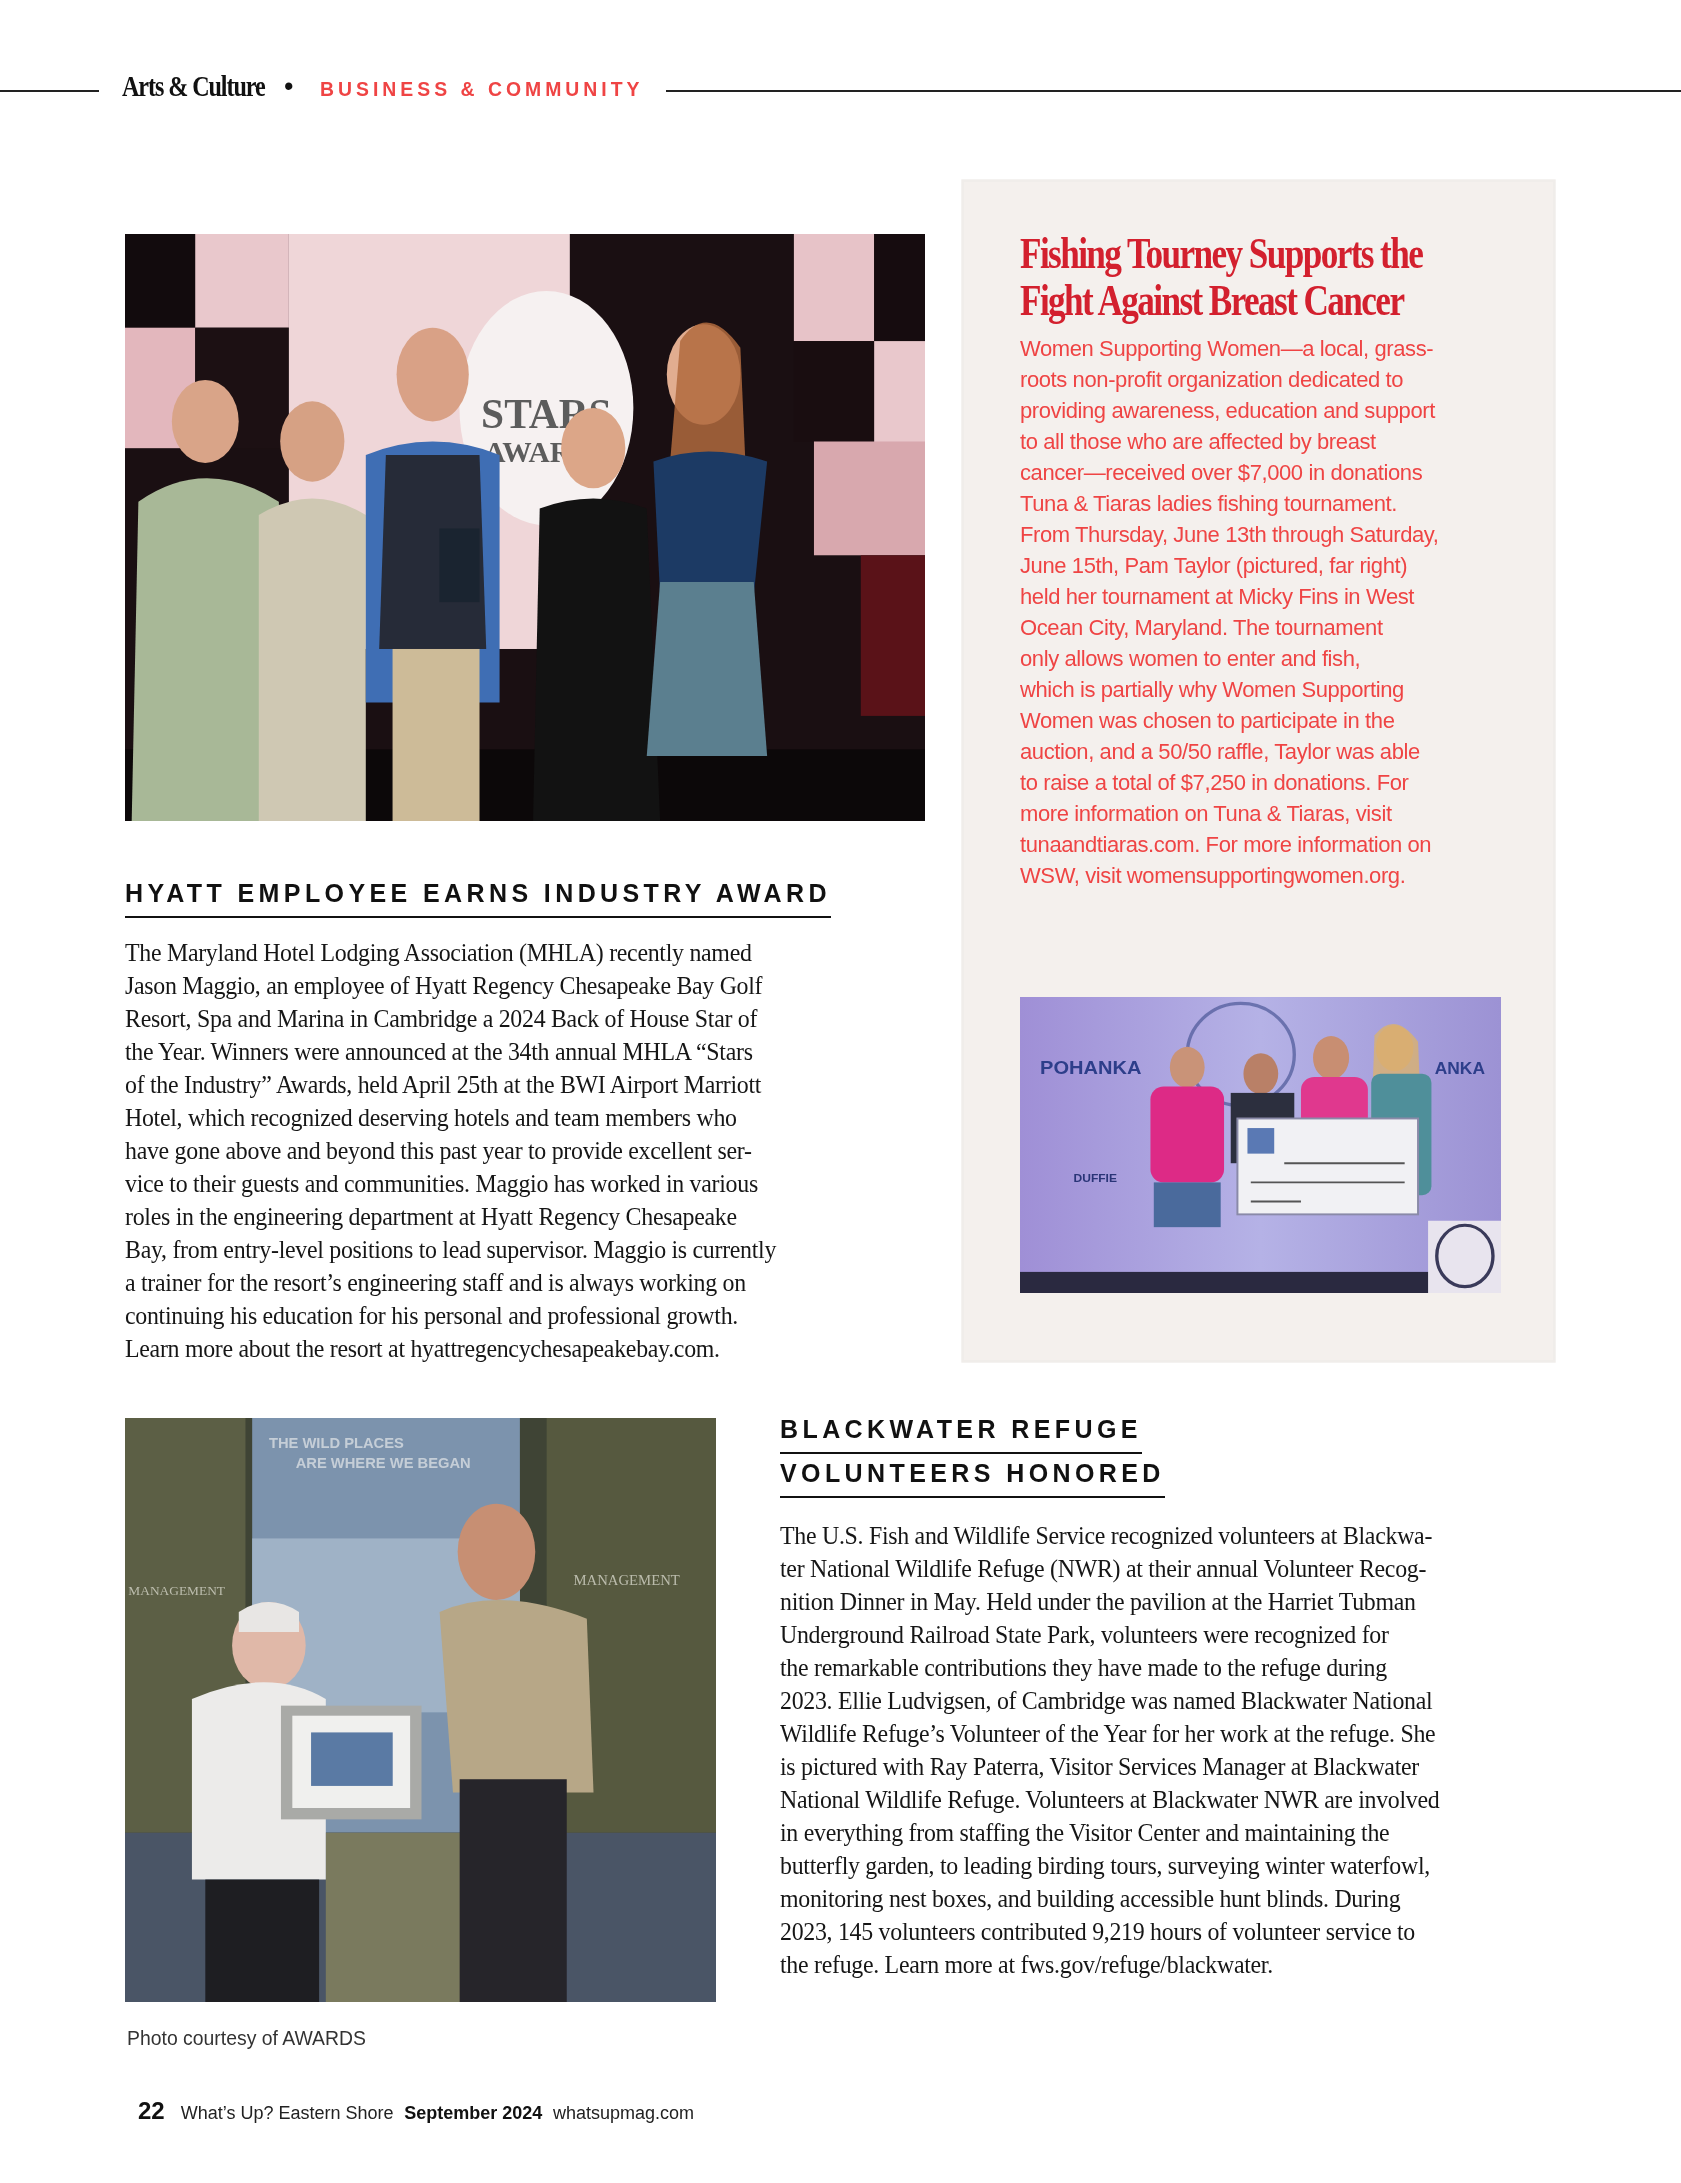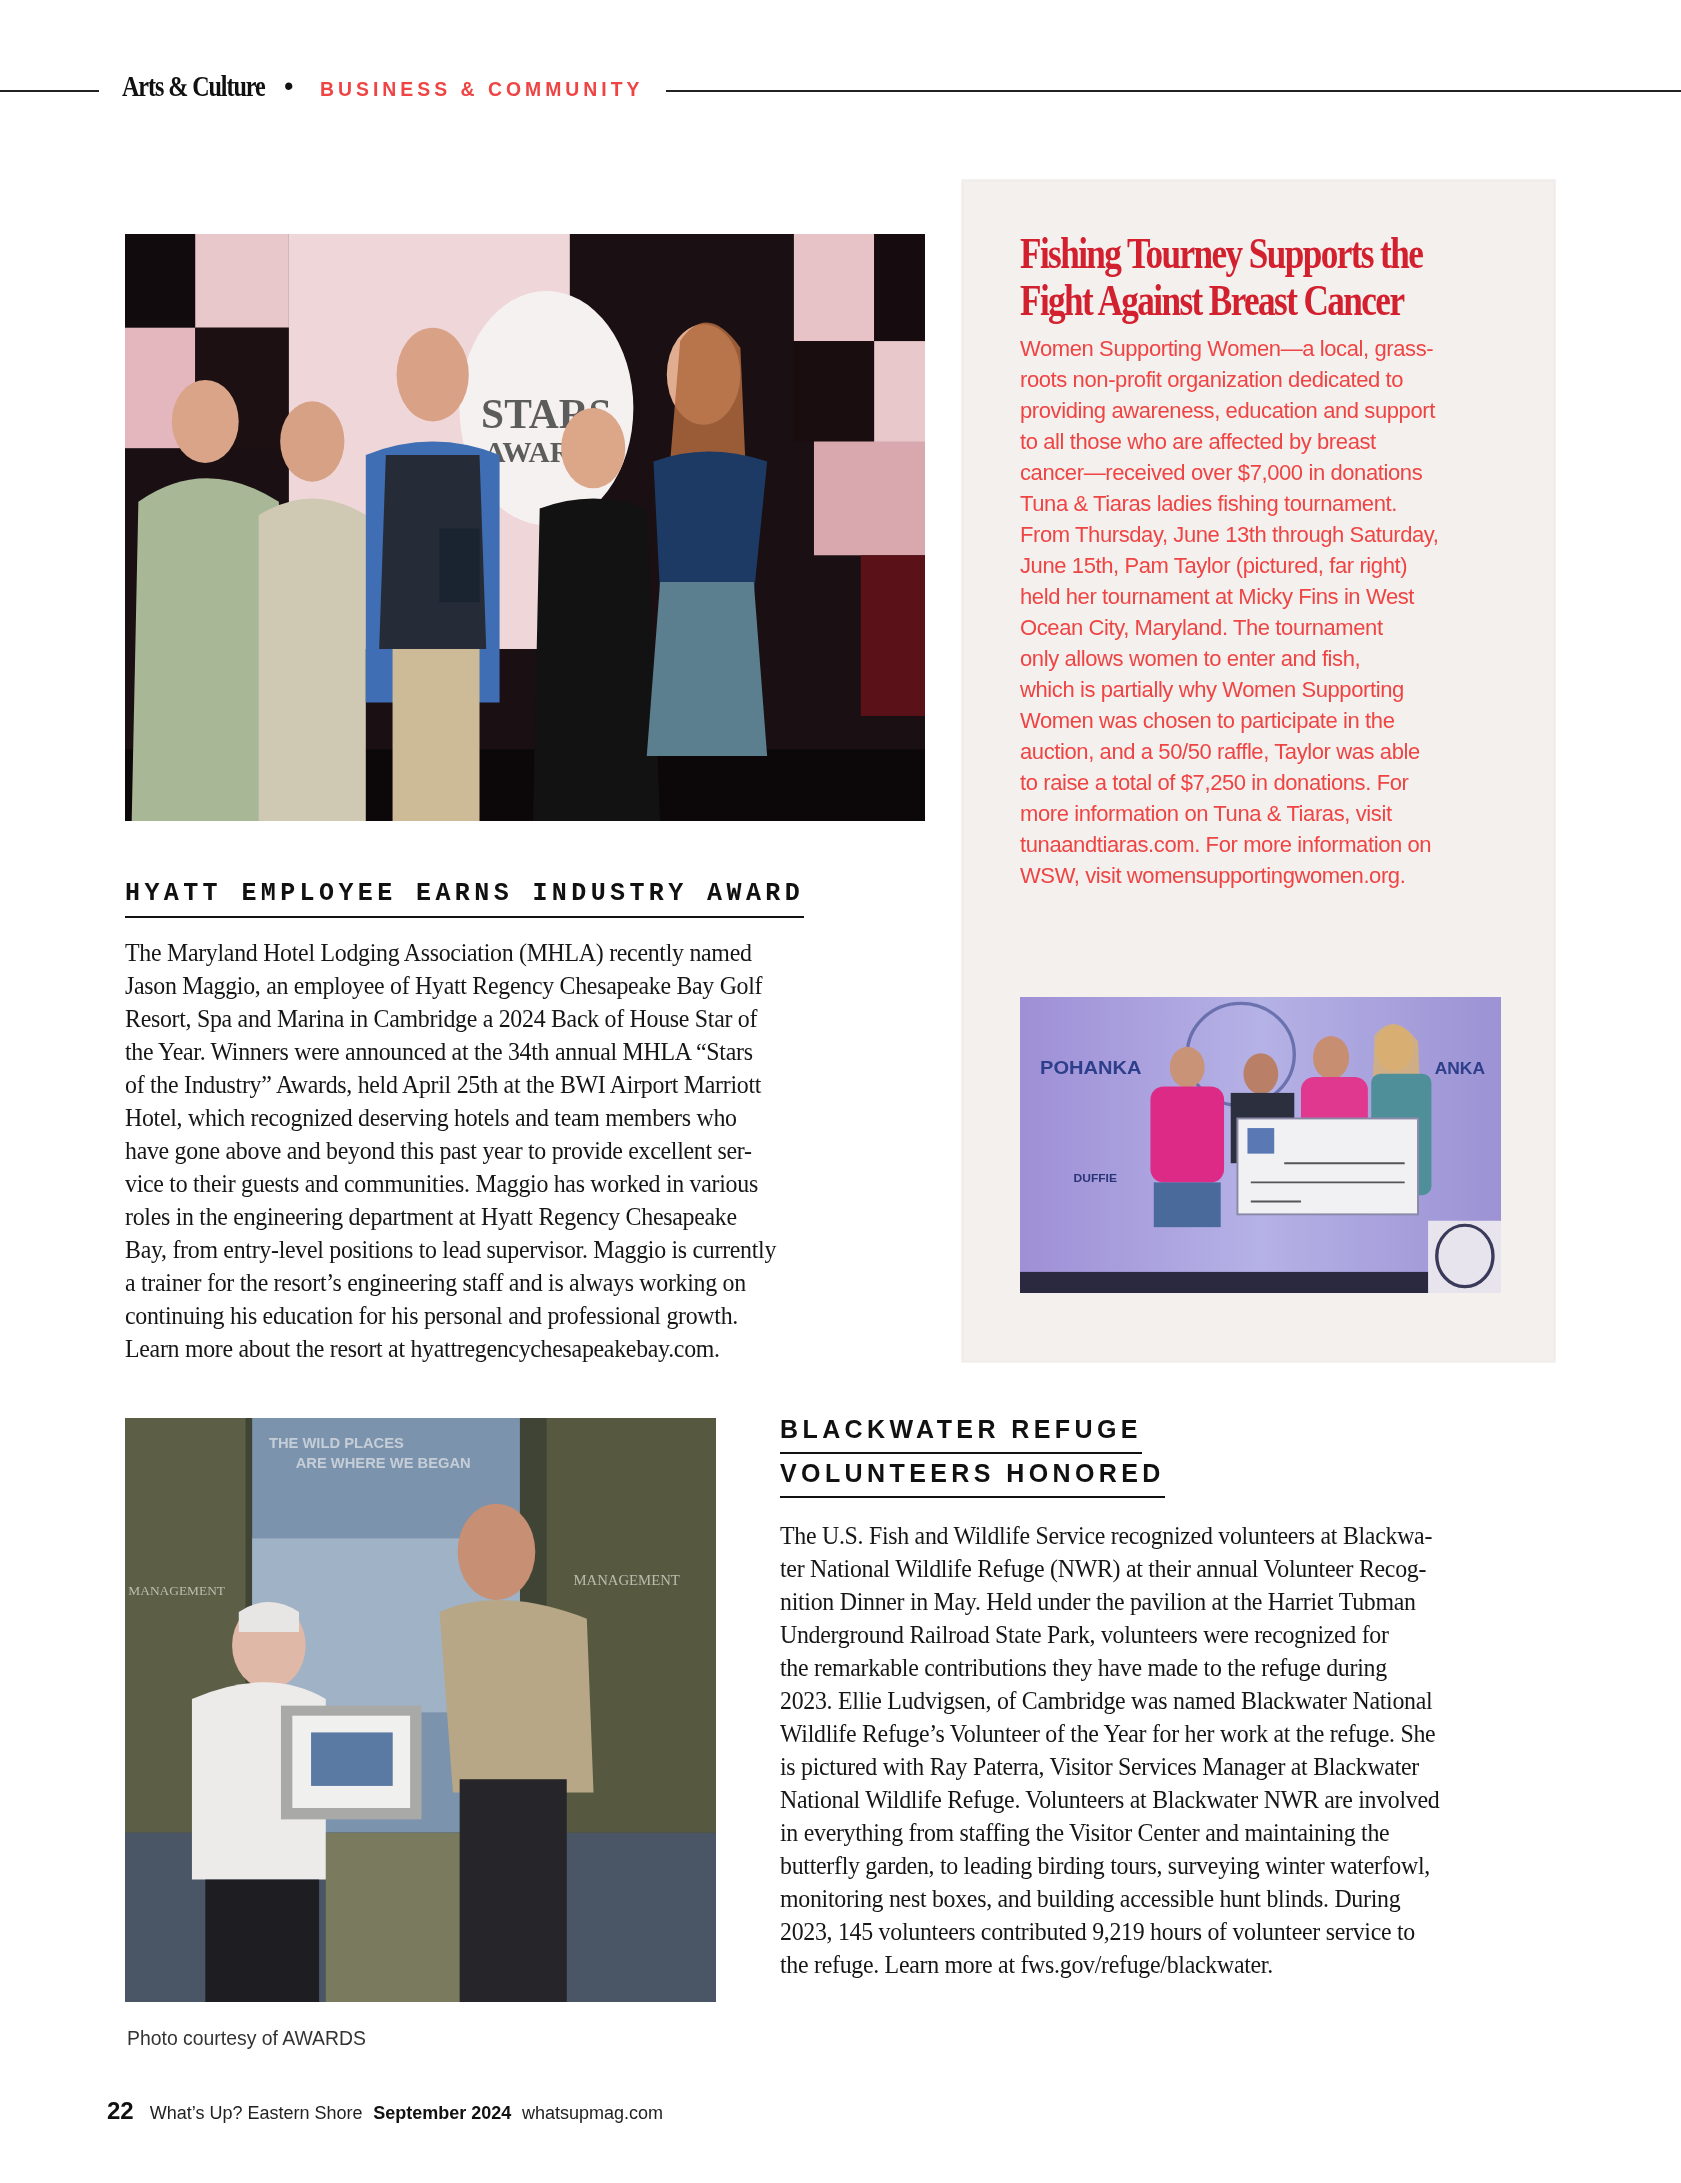--- a/index.html
+++ b/index.html
@@ -29,34 +29,34 @@
   .panel-title { position:absolute; left:1020px; top:230px; width:469px; font-family:"Liberation Serif", serif;
     font-weight:bold; font-size:44px; line-height:47px; color:#d3202e; letter-spacing:-2px;
     transform:scaleX(0.80); transform-origin:left top; width:602px; }
   .panel-body { position:absolute; left:1020px; top:333px; width:482px; font-family:"Liberation Sans", sans-serif;
     font-size:22px; line-height:31px; color:#ef4444; letter-spacing:-0.4px; }
   .panel-body span { display:block; white-space:nowrap; }
 
   
   .kicker { position:absolute; font-family:"Liberation Sans", sans-serif; font-weight:bold; font-size:25px;
     letter-spacing:4.4px; color:#111; white-space:nowrap; padding-bottom:8px; border-bottom:2.7px solid #111; }
-  #hyatt-heading { left:125px; top:879px;font-family:Liberation Mono, monospace; }
+  #hyatt-heading { left:125px; top:879px; }
   #bw-heading-1 { left:780px; top:1415px; }
   #bw-heading-2 { left:780px; top:1459px; }
 
   
   .body-copy { position:absolute; font-family:"Liberation Serif", serif; font-size:25px; line-height:33px;
     color:#161616; letter-spacing:-0.3px; }
   .body-copy span { display:block; white-space:nowrap; }
   #hyatt-body { left:125px; top:936px; transform:scaleX(0.955); transform-origin:left top; }
   #bw-body { left:780px; top:1519px; transform:scaleX(0.955); transform-origin:left top; }
 
   
   .caption { position:absolute; left:127px; top:2027px; font-family:"Liberation Sans", sans-serif; font-size:19.4px; color:#333; }
-  .footer { position:absolute; left:107px; top:2097px; font-family:"Liberation Sans", sans-serif; white-space:nowrap; display:flex; align-items:baseline; }
+  .footer { position:absolute; left:138px; top:2097px; font-family:"Liberation Sans", sans-serif; white-space:nowrap; display:flex; align-items:baseline; }
   .footer .pg { font-weight:bold; font-size:24px; color:#111; margin-right:16px; }
   .footer .pub { font-size:18px; color:#222; margin-right:10.7px; }
   .footer .issue { font-size:18px; font-weight:bold; color:#111; margin-right:10.7px; }
   .footer .site { font-size:18px; color:#222; }
 </style>
 </head>
 <body>
 
 <div class="hdr-rule left"></div>
 <div class="hdr-section">Arts &amp; Culture</div>

